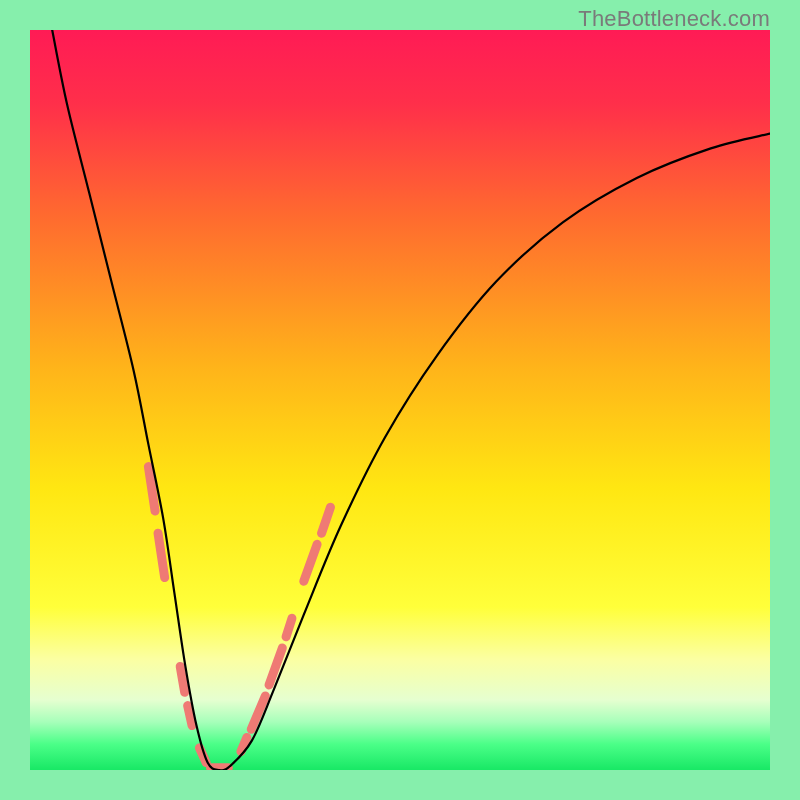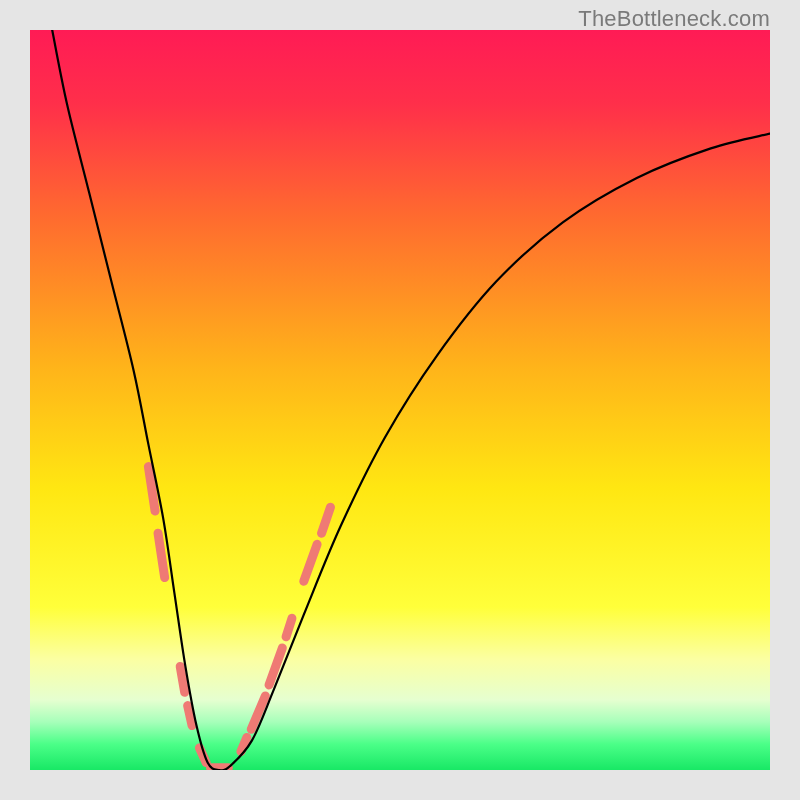--- a/index.html
+++ b/index.html
@@ -10,21 +10,21 @@
     background: #000;
     overflow: hidden;
     font-family: Arial, Helvetica, sans-serif;
   }
   .frame {
     position: absolute;
     left: 0;
     top: 0;
     width: 800px;
     height: 800px;
-    background: #e5e5e5;
+    background: #86efac;
   }
   .plot-area {
     position: absolute;
     left: 30px;
     top: 30px;
     width: 740px;
     height: 740px;
     overflow: hidden;
   }
   .gradient {

